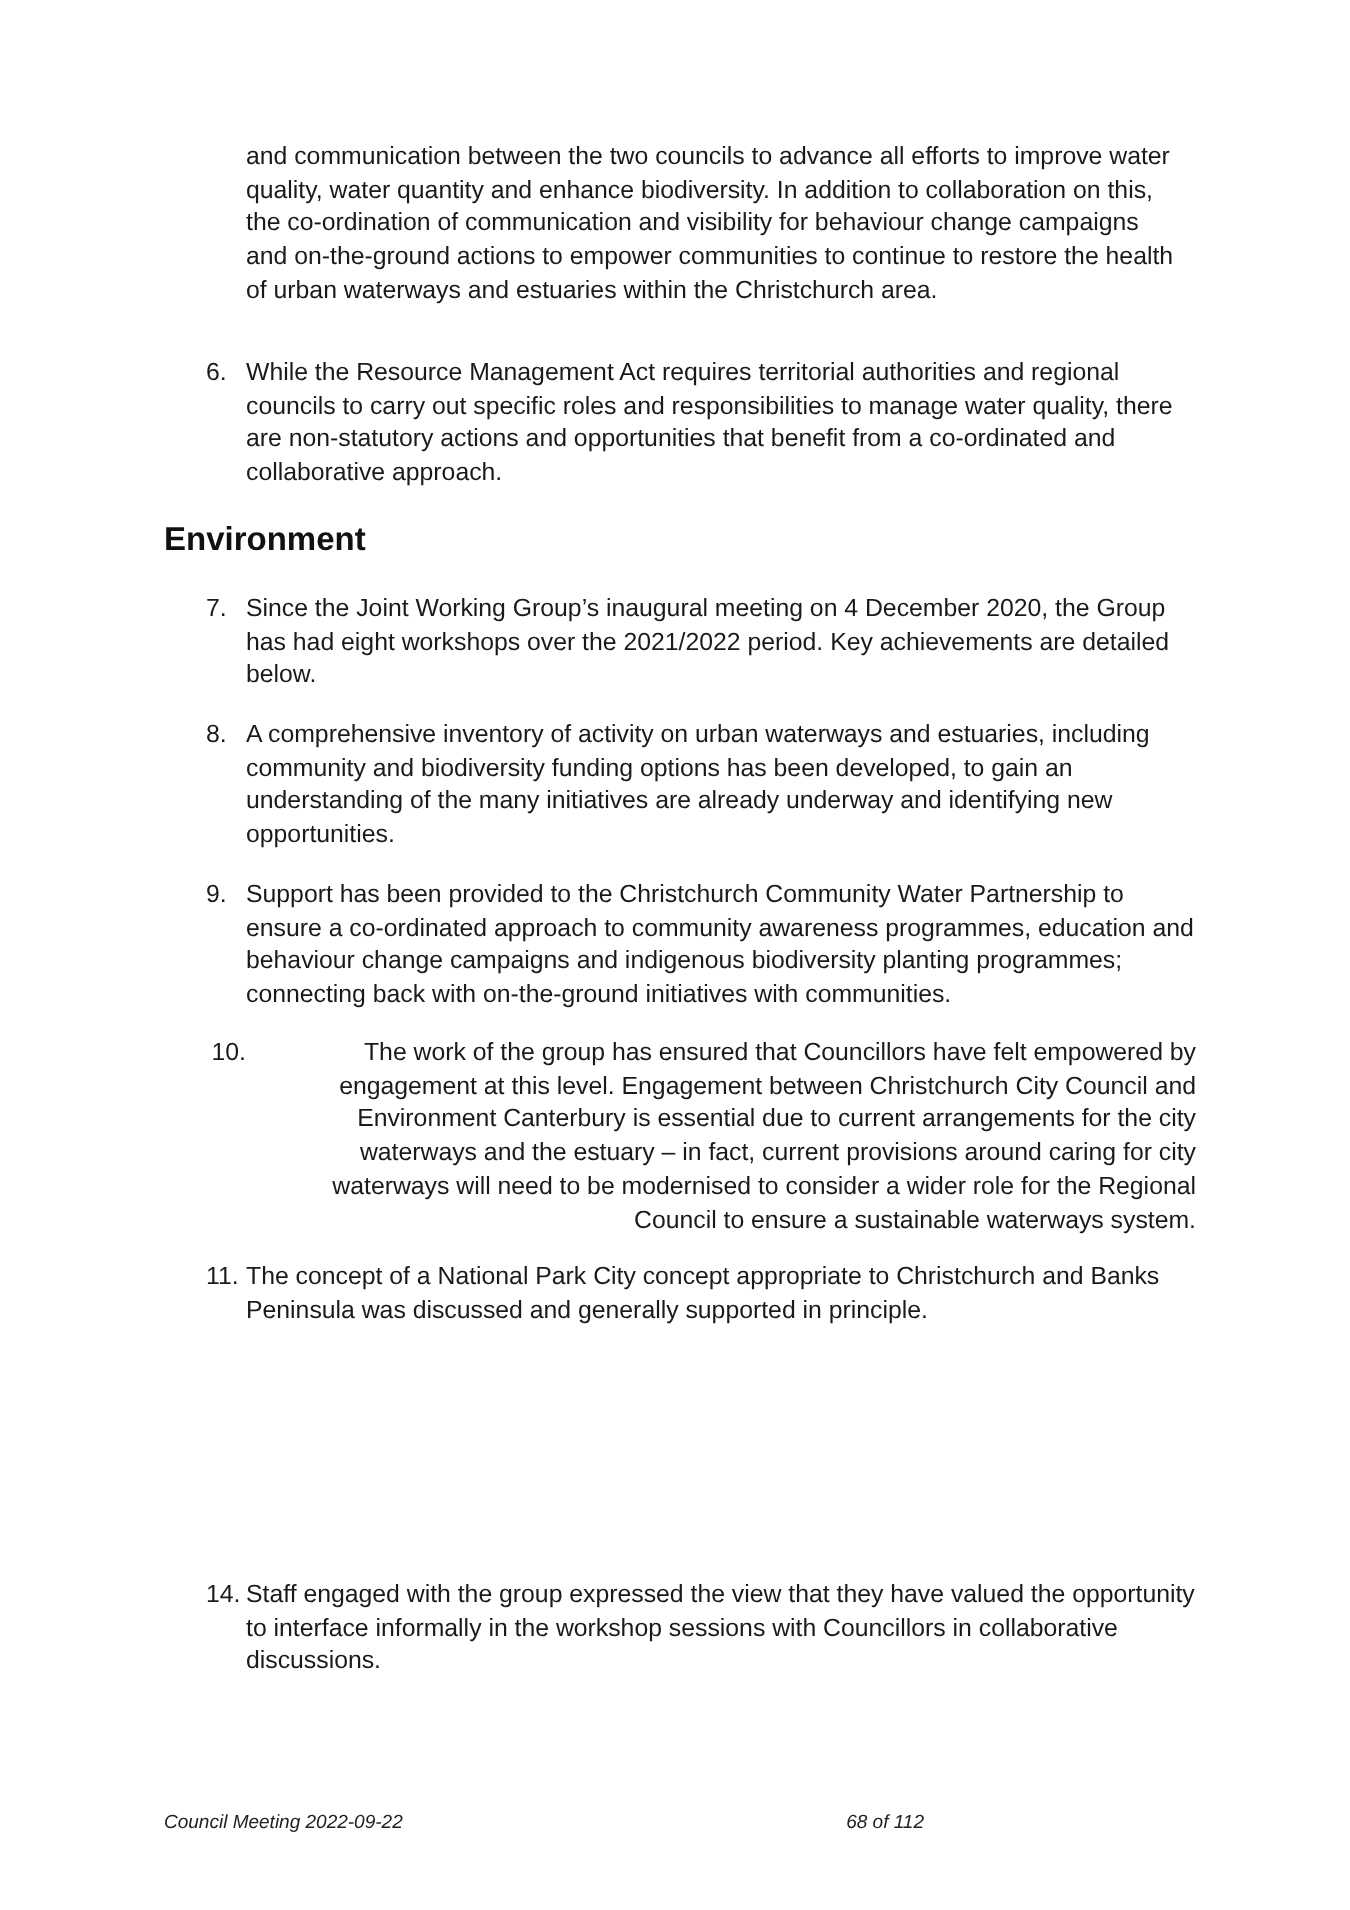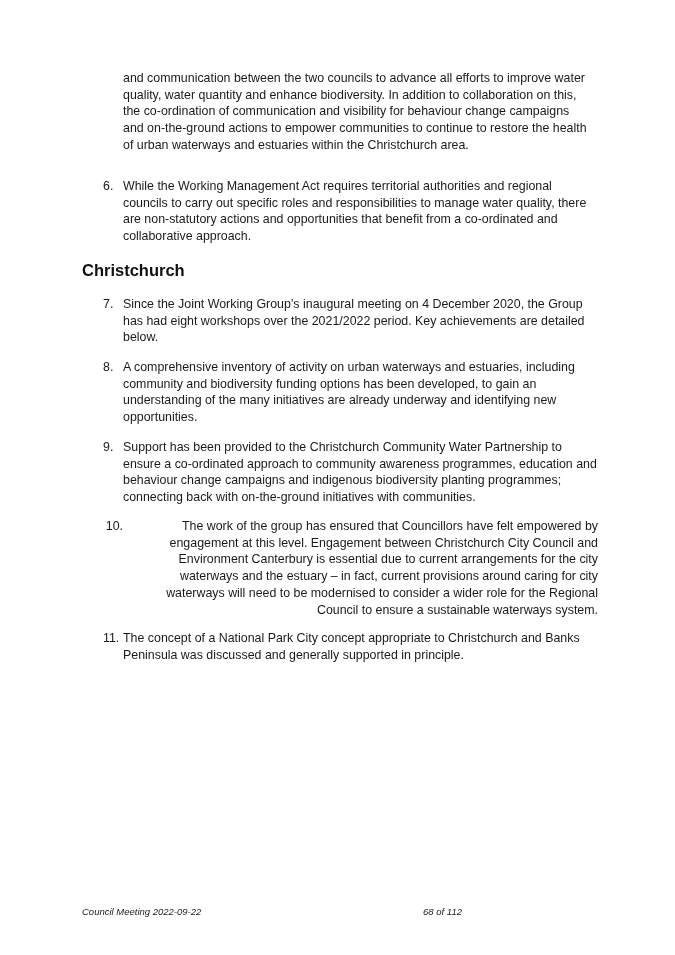--- a/index.html
+++ b/index.html
@@ -67,24 +67,24 @@
   </style>
 </head>
 <body>
 
 <div class="page">
 
   <p class="para" style="top:70px;">and communication between the two councils to advance all efforts to improve water quality, water quantity and enhance biodiversity. In addition to collaboration on this, the co-ordination of communication and visibility for behaviour change campaigns and on-the-ground actions to empower communities to continue to restore the health of urban waterways and estuaries within the Christchurch area.</p>
 
   <div class="item" style="top:178px;">
     <span class="num">6.</span>
-    <span class="txt">While the Working Management Act requires territorial authorities and regional councils to carry out specific roles and responsibilities to manage water quality, there are non-statutory actions and opportunities that benefit from a co-ordinated and collaborative approach.</span>
+    <span class="txt">While the Resource Management Act requires territorial authorities and regional councils to carry out specific roles and responsibilities to manage water quality, there are non-statutory actions and opportunities that benefit from a co-ordinated and collaborative approach.</span>
   </div>
 
-  <h2 class="heading">Christchurch</h2>
+  <h2 class="heading">Environment</h2>
 
   <div class="item" style="top:296px;">
     <span class="num">7.</span>
     <span class="txt">Since the Joint Working Group’s inaugural meeting on 4 December 2020, the Group has had eight workshops over the 2021/2022 period. Key achievements are detailed below.</span>
   </div>
 
   <div class="item" style="top:359px;">
     <span class="num">8.</span>
     <span class="txt">A comprehensive inventory of activity on urban waterways and estuaries, including community and biodiversity funding options has been developed, to gain an understanding of the many initiatives are already underway and identifying new opportunities.</span>
   </div>
@@ -99,17 +99,21 @@
     <span class="txt">The work of the group has ensured that Councillors have felt empowered by engagement at this level. Engagement between Christchurch City Council and Environment Canterbury is essential due to current arrangements for the city waterways and the estuary – in fact, current provisions around caring for city waterways will need to be modernised to consider a wider role for the Regional Council to ensure a sustainable waterways system.</span>
   </div>
 
   <div class="item" style="top:630px;justify-content:flex-end;">
     <span class="num">11.</span>
     <span class="txt">The concept of a National Park City concept appropriate to Christchurch and Banks Peninsula was discussed and generally supported in principle.</span>
   </div>
 
 
 
+  <div class="item" style="top:789px;">
+    <span class="num">14.</span>
+    <span class="txt">Staff engaged with the group expressed the view that they have valued the opportunity to interface informally in the workshop sessions with Councillors in collaborative discussions.</span>
+  </div>
 
   <div class="footer footer-left">Council Meeting 2022-09-22</div>
   <div class="footer footer-right">68 of 112</div>
 
 </div>
 
 </body></html>

